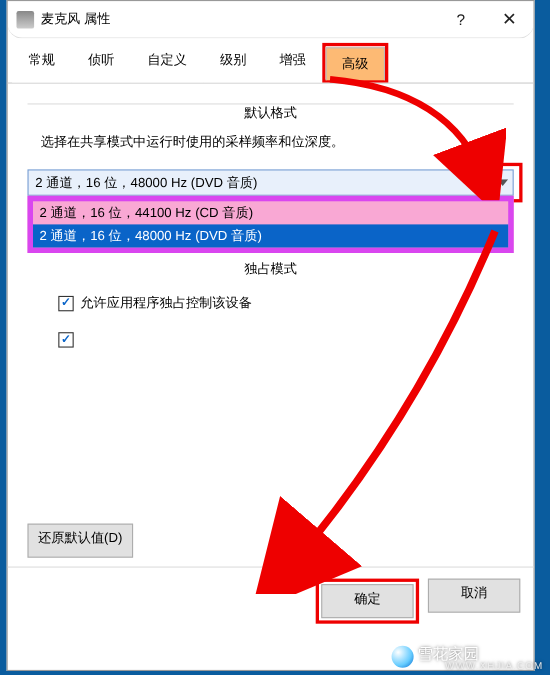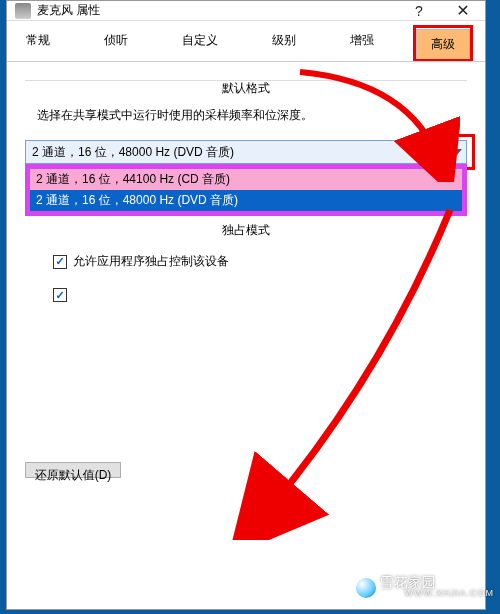--- a/index.html
+++ b/index.html
@@ -1,52 +1,52 @@
 <!DOCTYPE html>
 <html><head>
 <meta charset="utf-8">
 <style>
   * { box-sizing: border-box; font-family: "Microsoft YaHei", "Segoe UI", sans-serif; }
   body { margin: 0; background: #0a5c9e; width: 500px; height: 614px; position: relative; overflow: hidden; }
   .window { position: absolute; left: 6px; top: 0; width: 480px; height: 610px; background: #fff; border: 1px solid #999; }
-  .titlebar { height: 20px; display: flex; align-items: center; border-bottom: 1px solid #ddd; }
+  .titlebar { height: 34px; display: flex; align-items: center; border-bottom: 1px solid #ddd; border-radius: 13px; }
   .titlebar .icon { width: 16px; height: 16px; margin: 0 6px 0 8px; background: linear-gradient(#888,#ccc); border-radius: 2px; }
   .titlebar .title { flex: 1; font-size: 12px; color: #000; }
   .titlebar .btn { width: 44px; height: 29px; display: flex; align-items: center; justify-content: center; color: #222; font-size: 14px; cursor: pointer; }
   .titlebar .btn.close { font-size: 16px; }
-  .tabs { display: flex; padding: 4px 4px 0 4px; border-bottom: 1px solid #ccc; font-size: 12px; gap: 24px; }
+  .tabs { display: flex; padding: 4px 4px 0 4px; border-bottom: 1px solid #ccc; font-size: 12px; }
   .tab { padding: 6px 14px; border: 1px solid transparent; border-bottom: none; cursor: pointer; background: #fff; }
   .tab.active { border-color: #bbb; background: #fdba74; position: relative; top: 1px; }
   .hl-red-tab { border: 3px solid #e00; padding: 0; }
   .content { padding: 14px 18px 8px 18px; font-size: 12px; color: #000; }
   .group-label { margin-top: 4px; text-align: center; }
   .group-box { border: 1px solid #ddd; border-top: none; position: relative; padding: 14px 12px 18px 12px; margin-bottom: 14px; }
   .group-box::before { content: ""; position: absolute; top: 0; left: 0; right: 0; border-top: 1px solid #ddd; }
   .desc { margin-bottom: 16px; }
   .combo-wrap { position: relative; }
   .combo { width: 100%; height: 24px; border: 1px solid #7a9fd4; background: #e8f0fb; display: flex; align-items: center; padding: 0 6px; font-size: 12px; cursor: pointer; }
   .combo-arrow { position: absolute; right: 0; top: 0; width: 22px; height: 24px; display: flex; align-items: center; justify-content: center; border-left: 1px solid #d0d0d0; }
   .combo-arrow svg { width: 10px; height: 6px; }
   .hl-red-arrow { position: absolute; right: -8px; top: -6px; width: 32px; height: 36px; border: 3px solid #e00; pointer-events: none; }
   .dropdown { position: absolute; left: 0; top: 24px; width: 100%; border: 5px solid #d946ef; background: #f9a8d4; z-index: 5; }
   .dropdown .opt { padding: 2px 6px; font-size: 12px; cursor: pointer; }
   .dropdown .opt.sel { background: #0a64c8; color: #fff; }
   .chk-row { display: flex; align-items: center; margin: 8px 0; padding-left: 28px; }
   .chk { width: 14px; height: 14px; border: 1px solid #333; margin-right: 6px; display: flex; align-items: center; justify-content: center; font-size: 11px; line-height: 1; cursor: pointer; }
   .chk.checked::after { content: "✓"; color: #0a64c8; font-weight: bold; }
   .restore-row { margin-top: 160px; }
-  .btn-std { display: inline-block; min-width: 96px; height: 16px; line-height: 24px; text-align: center; border: 1px solid #adadad; background: #e1e1e1; font-size: 12px; cursor: pointer; }
+  .btn-std { display: inline-block; min-width: 96px; height: 31px; line-height: 24px; text-align: center; border: 1px solid #adadad; background: #e1e1e1; font-size: 12px; cursor: pointer; }
   .footer { border-top: 1px solid #ddd; padding: 10px 12px; display: flex; justify-content: flex-end; gap: 8px; }
   .footer .btn-std { min-width: 84px; }
   .hl-red-ok { border: 3px solid #e00; padding: 2px; display: inline-block; }
   
   .arrow1, .arrow2 { position: absolute; pointer-events: none; z-index: 20; }
   .arrow1 { left: 290px; top: 62px; width: 170px; height: 120px; }
   .arrow2 { left: 200px; top: 200px; width: 270px; height: 340px; }
-  .watermark { position: absolute; right: 6px; bottom: 16px; display: flex; align-items: flex-end; gap: 4px; font-size: 14px; color: #fff; text-shadow: 0 0 3px rgba(0,0,0,.6); }
+  .watermark { position: absolute; right: 6px; bottom: 4px; display: flex; align-items: flex-start; gap: 4px; font-size: 14px; color: #fff; text-shadow: 0 0 3px rgba(0,0,0,.6); }
   .watermark .logo { width: 20px; height: 20px; background: radial-gradient(circle at 30% 30%, #fff, #6cf 60%, #06c); border-radius: 50%; }
   .watermark .sub { font-size: 9px; color: #eee; letter-spacing: 1px; padding-left: 25px; }
 </style>
 </head>
 <body>
 
 <div class="window">
   <div class="titlebar">
     <span class="icon"></span>
     <span class="title">麦克风 属性</span>
@@ -99,20 +99,26 @@
       <div class="chk-row" style="margin-top:18px;">
         <span class="chk checked"></span>
       </div>
     </div>
 
     <div class="restore-row">
       <span class="btn-std">还原默认值(D)</span>
     </div>
   </div>
 
+  <div class="footer">
+    <span class="hl-red-ok">
+      <span class="btn-std">确定</span>
+    </span>
+    <span class="btn-std">取消</span>
+  </div>
 </div>
 
 <svg class="arrow1" viewBox="0 0 170 120">
   <defs>
       <marker id="ah1" markerWidth="12" markerHeight="12" refX="6" refY="6" orient="auto">
         <path d="M0,0 L12,6 L0,12 Z" fill="#e00"></path>
       </marker>
     </defs>
   <path d="M10,10 Q120,20 150,100" stroke="#e00" stroke-width="6" fill="none" marker-end="url(#ah1)"></path>
 </svg>

